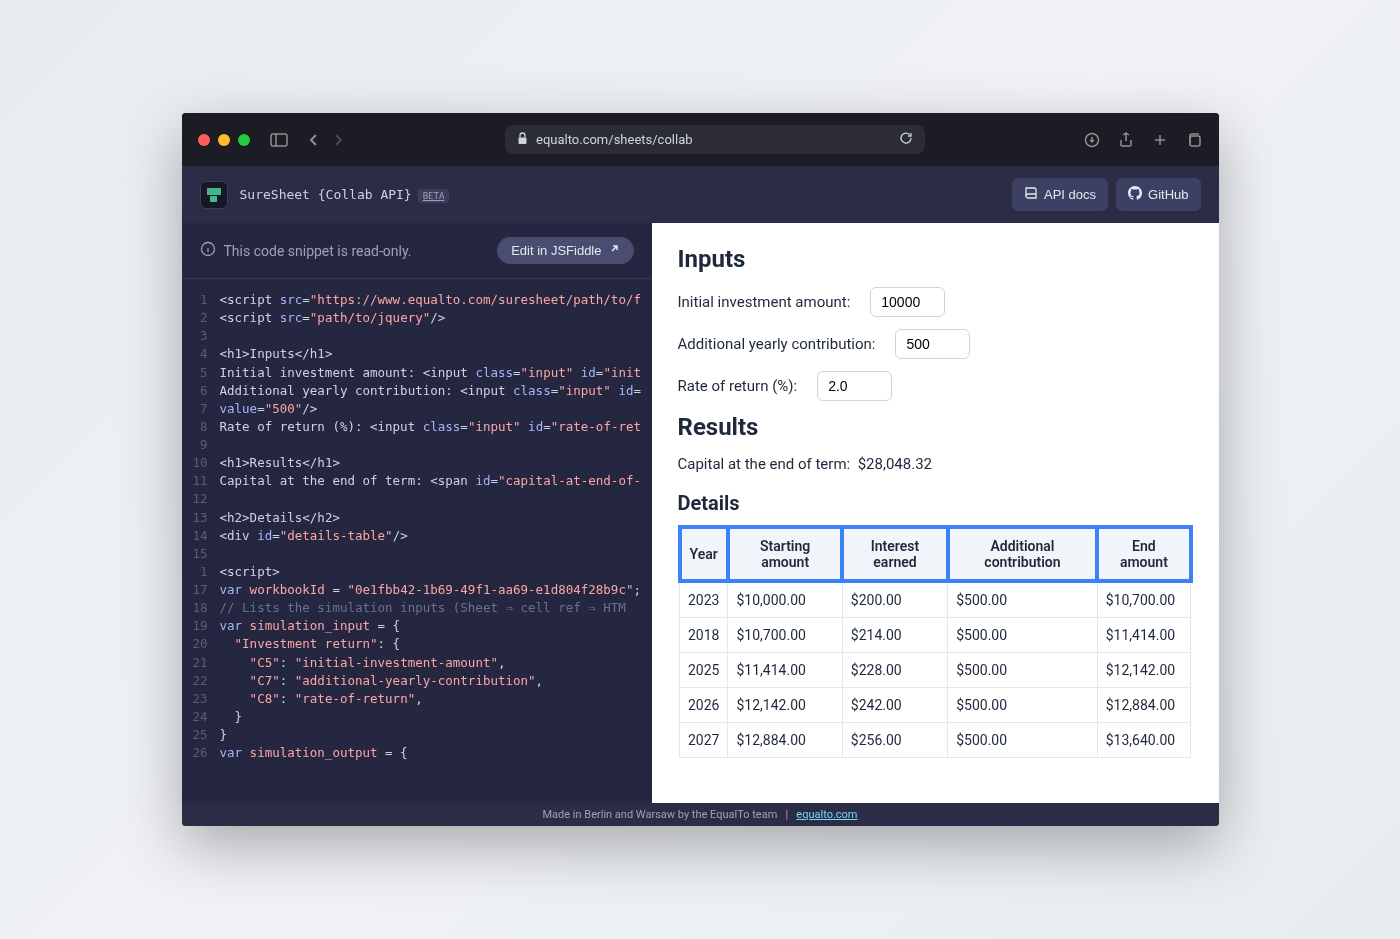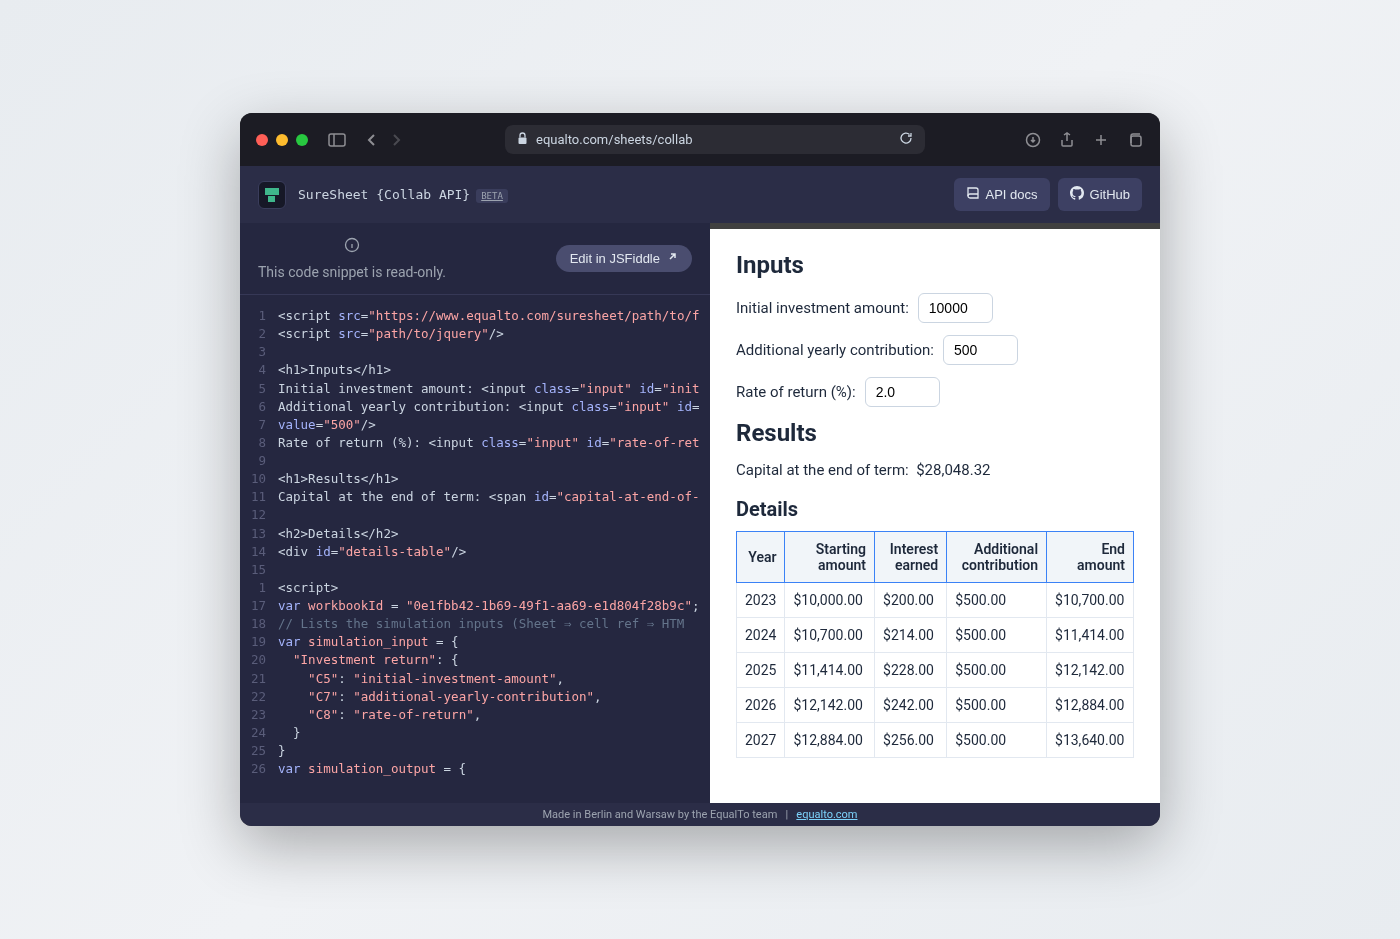--- a/index.html
+++ b/index.html
@@ -6,23 +6,23 @@
     body {
       font-family: -apple-system, BlinkMacSystemFont, "Segoe UI", Roboto, Helvetica, Arial, sans-serif;
       background: linear-gradient(135deg, #e8ecf0 0%, #f0f2f5 50%, #e8ecf0 100%);
       min-height: 100vh;
       display: flex;
       align-items: center;
       justify-content: center;
       padding: 40px;
     }
     .browser-window {
-      width: 920px;
-      background: #404040;
-      border-radius: 12px;
+      width: 1037px;
+      background: #0f172a;
+      border-radius: 4px;
       overflow: hidden;
       box-shadow: 0 20px 60px rgba(0,0,0,0.3);
     }
     .title-bar {
       background: #1c1c24;
       padding: 12px 16px;
       display: flex;
       align-items: center;
       gap: 12px;
     }
@@ -92,21 +92,21 @@
       display: flex;
       flex-direction: column;
     }
     .code-header {
       padding: 14px 18px;
       display: flex;
       align-items: center;
       justify-content: space-between;
       border-bottom: 1px solid #363856;
     }
-    .readonly-text { color: #9ca3af; font-size: 14px; display: flex; align-items: center; gap: 8px; flex-direction: column; }
+    .readonly-text { color: #9ca3af; font-size: 14px; display: flex; align-items: center; gap: 8px; }
     .edit-btn {
       background: #4a4d6f;
       color: #e2e8f0;
       border: none;
       padding: 6px 14px;
       border-radius: 16px;
       font-size: 13px;
       display: flex;
       align-items: center;
       gap: 6px;
@@ -128,44 +128,43 @@
     .tok-str { color: #fca5a5; }
     .tok-kw { color: #a5b4fc; }
     .tok-var { color: #fca5a5; }
     .tok-comment { color: #64748b; }
     .preview-panel {
       flex: 1;
       background: #fff;
       padding: 22px 26px;
       overflow-y: auto;
       color: #1e293b;
-      margin-top: 6px;
     }
     .preview-panel h1 { font-size: 24px; font-weight: 700; margin-bottom: 14px; }
     .preview-panel h2 { font-size: 20px; font-weight: 700; margin-bottom: 10px; margin-top: 18px; }
-    .input-row { display: flex; align-items: center; gap: 9px; margin-bottom: 12px; font-size: 15px; }
+    .input-row { display: flex; align-items: center; gap: 20px; margin-bottom: 12px; font-size: 15px; }
     .input-row input {
       border: 1px solid #cbd5e1;
       border-radius: 6px;
       padding: 6px 10px;
       font-size: 14px;
       width: 75px;
     }
     .result-text { font-size: 15px; margin-bottom: 4px; }
     .details-table {
       width: 100%;
       border-collapse: collapse;
       margin-top: 10px;
       font-size: 14px;
     }
     .details-table th {
       background: #f1f5f9;
-      text-align: right;
+      text-align: center;
       padding: 9px 8px;
-      border: 1px solid #3b82f6;
+      border: 4px solid #3b82f6;
       font-weight: 600;
     }
     .details-table td {
       padding: 9px 8px;
       border: 1px solid #e2e8f0;
     }
     .footer {
       background: #2b2d47;
       padding: 5px;
       text-align: center;
@@ -360,21 +359,21 @@
           </thead>
         <tbody id="table-body">
             <tr>
               <td>2023</td>
               <td>$10,000.00</td>
               <td>$200.00</td>
               <td>$500.00</td>
               <td>$10,700.00</td>
             </tr>
             <tr>
-              <td>2024</td>
+              <td>2018</td>
               <td>$10,700.00</td>
               <td>$214.00</td>
               <td>$500.00</td>
               <td>$11,414.00</td>
             </tr>
             <tr>
               <td>2025</td>
               <td>$11,414.00</td>
               <td>$228.00</td>
               <td>$500.00</td>

